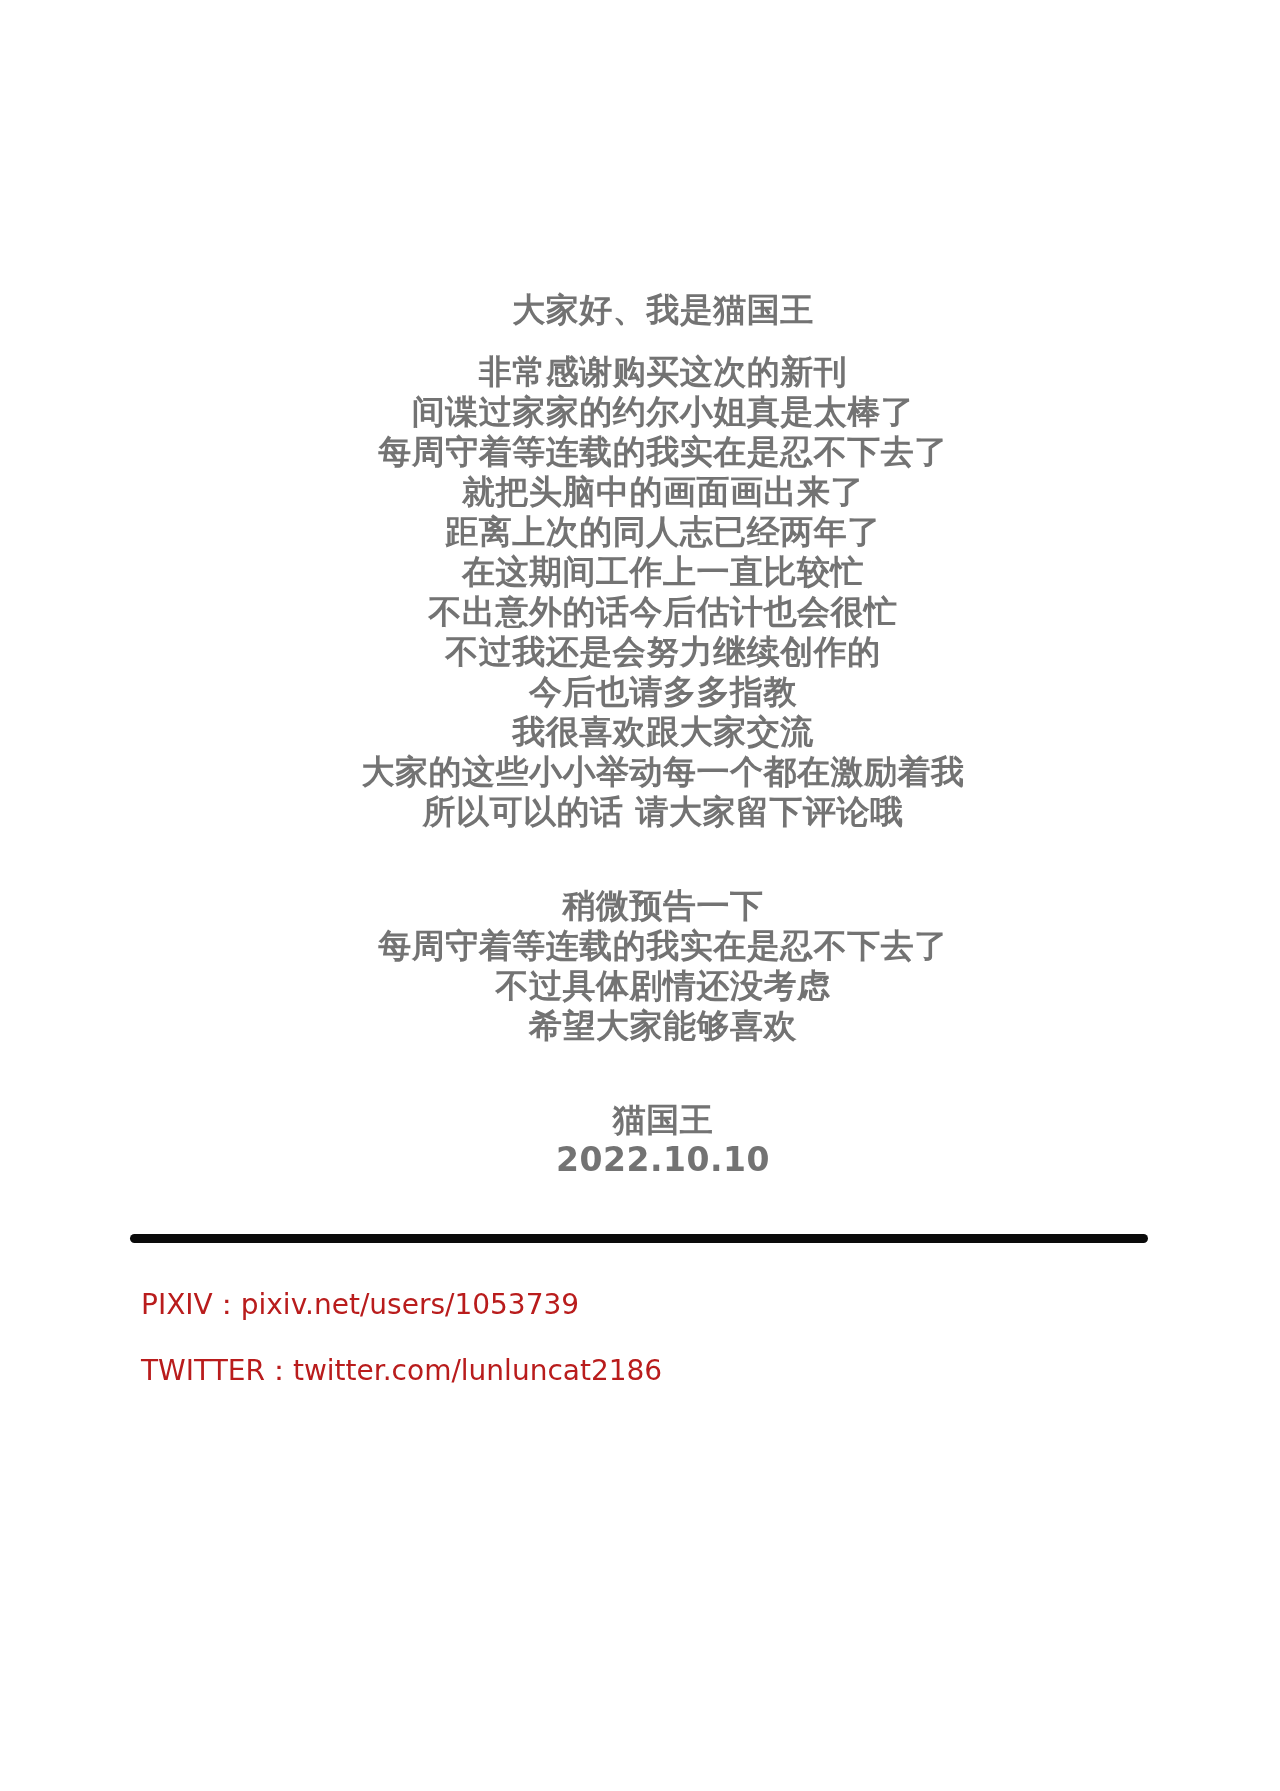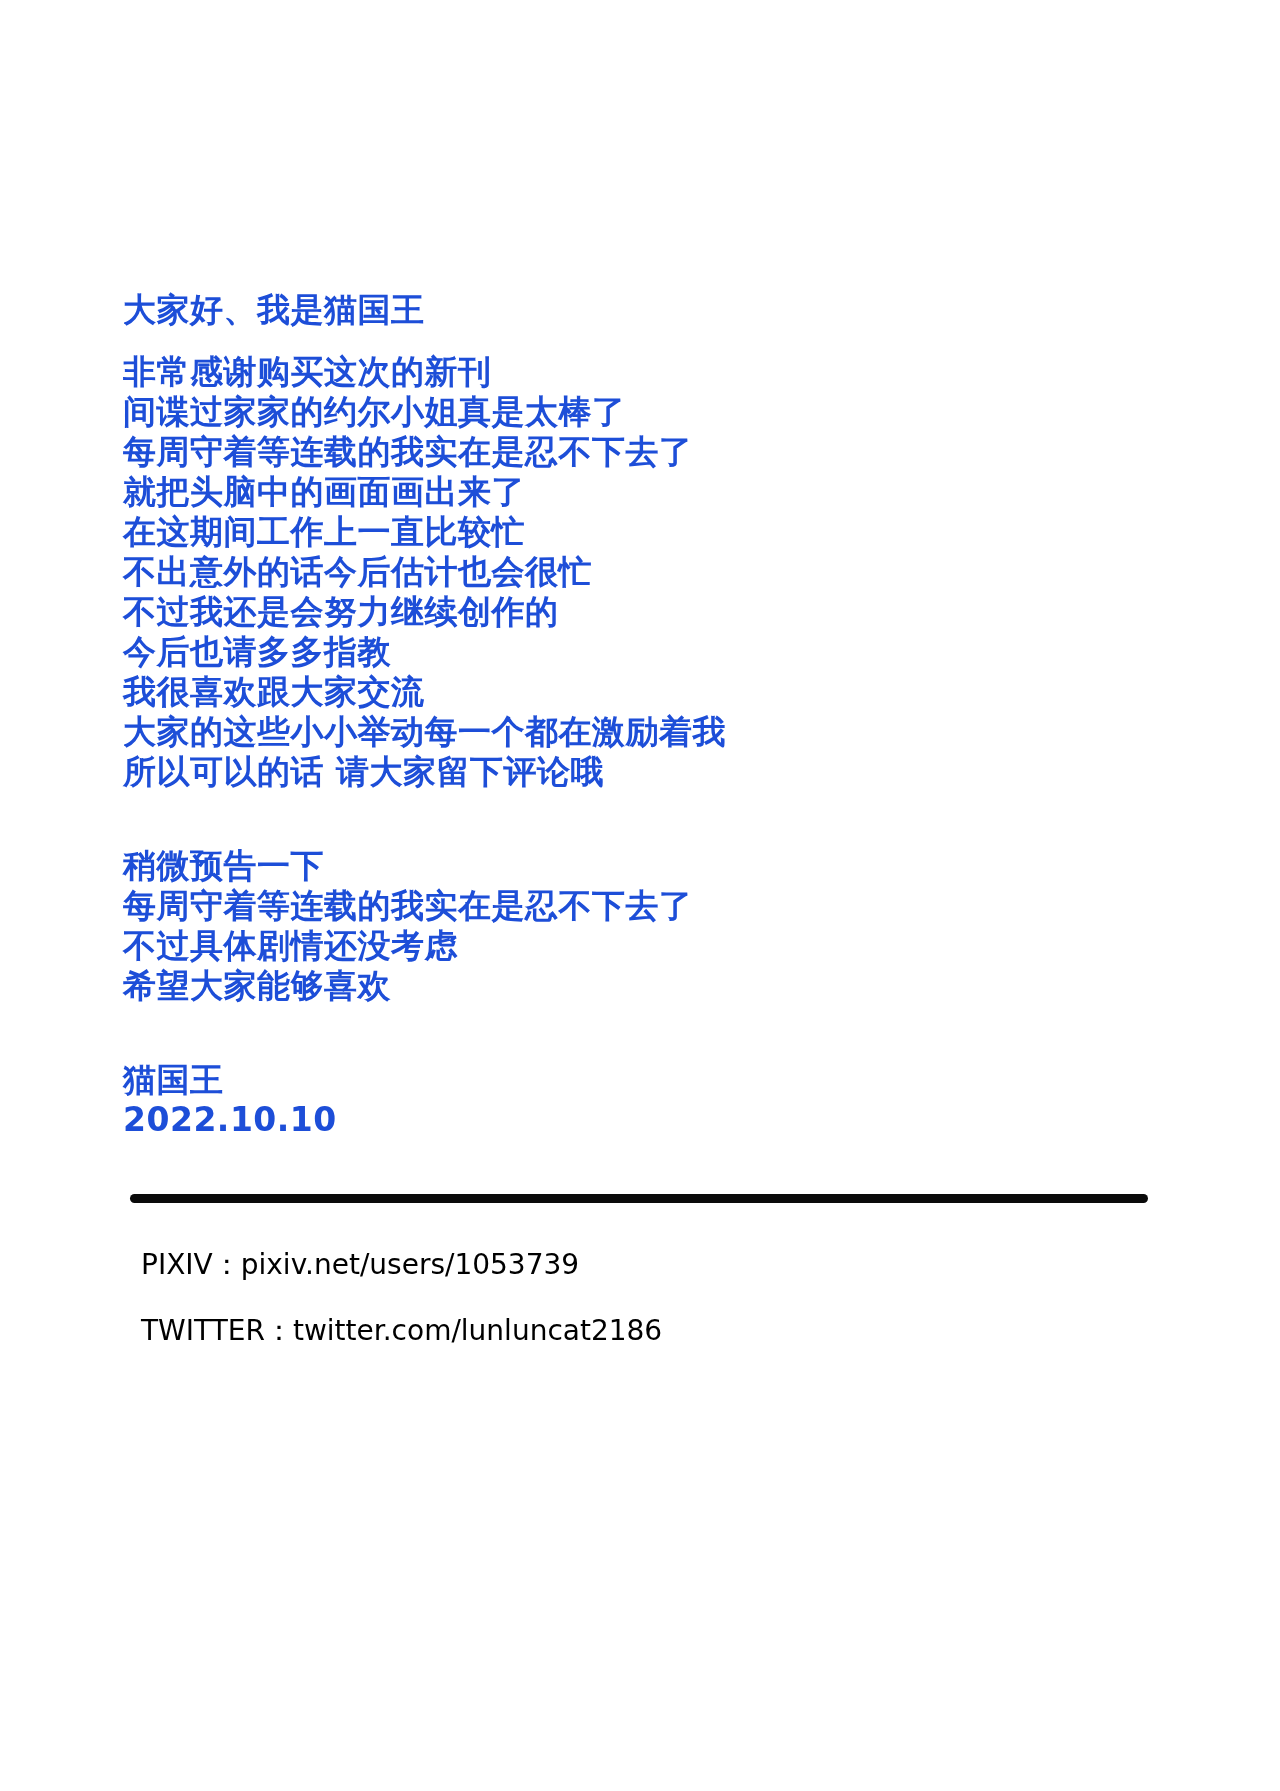--- a/index.html
+++ b/index.html
@@ -26,21 +26,22 @@
     top: 0;
     width: 1080px;
     padding-top: 290px;
   }
   .para {
     margin: 0;
     font-size: 33px;
     font-weight: 700;
     line-height: 40px;
     letter-spacing: 0.5px;
-    color: #1d4ed8;
+    color: #737373;
+    text-align: center;
   }
   .para .line {
     display: block;
     white-space: pre;
   }
   .mt50 { margin-top: 22px; }
   .mt40 { }
   .mt42 { margin-top: 54px; }
   .rule {
     margin-top: 54px;
@@ -48,21 +49,21 @@
     width: 1018px;
     height: 9px;
     border-radius: 5px;
     background: #0a0a0a;
   }
   .links {
     margin-top: 44px;
     margin-left: 18px;
     font-size: 28px;
     font-weight: 400;
-    color: #000000;
+    color: #b91c1c;
   }
   .link-line {
     margin: 0;
     line-height: 36px;
     white-space: pre;
   }
   .link-line + .link-line {
     margin-top: 30px;
   }
 </style>
@@ -74,20 +75,21 @@
 
     <p class="para">
       <span class="line">大家好、我是猫国王</span>
     </p>
 
     <p class="para mt50">
       <span class="line">非常感谢购买这次的新刊</span>
       <span class="line">间谍过家家的约尔小姐真是太棒了</span>
       <span class="line">每周守着等连载的我实在是忍不下去了</span>
       <span class="line">就把头脑中的画面画出来了</span>
+      <span class="line">距离上次的同人志已经两年了</span>
       <span class="line">在这期间工作上一直比较忙</span>
       <span class="line">不出意外的话今后估计也会很忙</span>
       <span class="line">不过我还是会努力继续创作的</span>
       <span class="line">今后也请多多指教</span>
     </p>
 
     <p class="para mt40">
       <span class="line">我很喜欢跟大家交流</span>
       <span class="line">大家的这些小小举动每一个都在激励着我</span>
       <span class="line">所以可以的话 请大家留下评论哦</span>

